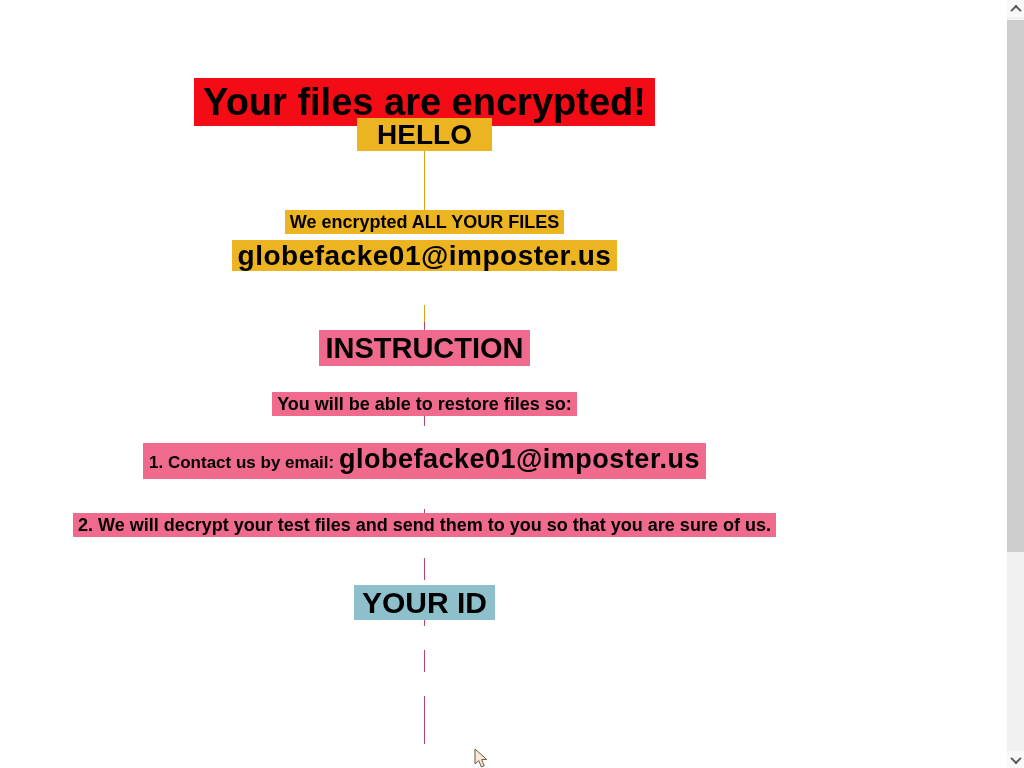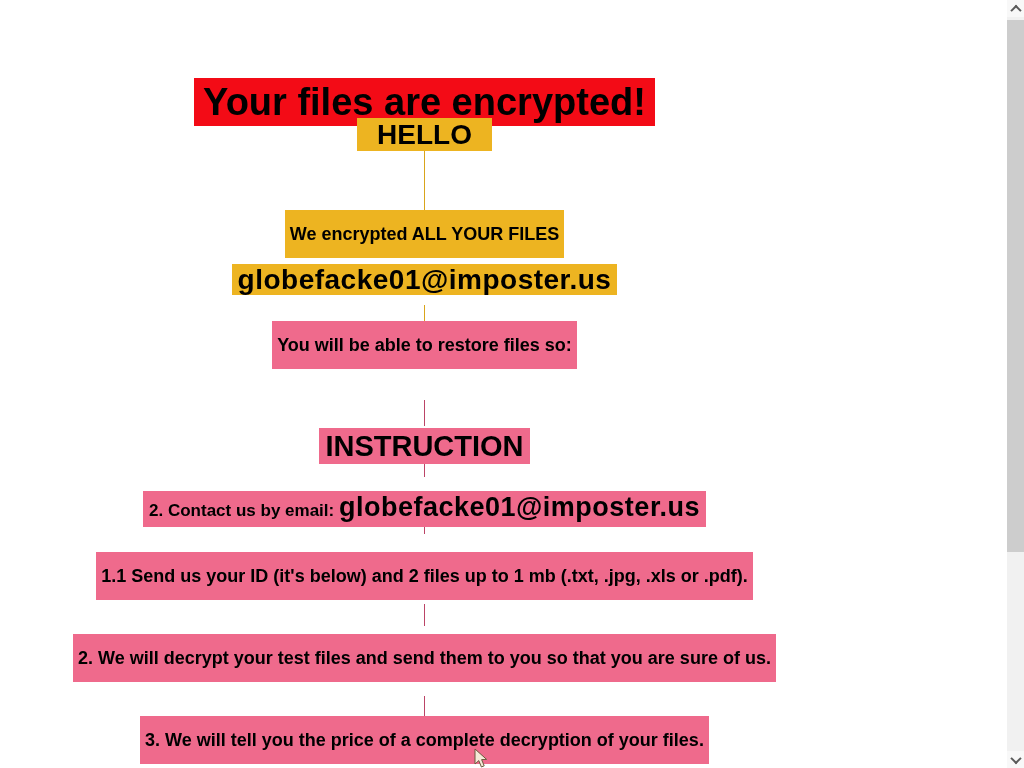--- a/index.html
+++ b/index.html
@@ -32,21 +32,21 @@
   }
   .row-hello { margin-top: -8px; z-index: 2; }
   .hello-text {
     background: var(--yellow, #edb421);
     font-size: 28px;
     line-height: 33px;
     padding: 0 20px;
   }
   .row-intro1 { margin-top: 59px; }
   .row-intro2 { margin-top: 10px; }
-  .t18 { font-size: 18px; line-height: 24px; padding: 12px 5px; }
+  .t18 { font-size: 18px; line-height: 24px; padding: 0 5px; }
   .bg-yellow { background: var(--yellow, #edb421); }
   .bg-pink { background: var(--pink, #ef6a8c); }
   .row-email { margin-top: 6px; }
   .email-text {
     background: var(--yellow, #edb421);
     font-size: 28px;
     line-height: 31px;
     letter-spacing: 0.5px;
     padding: 0 6px;
   }
@@ -170,43 +170,37 @@
 
   <div class="row row-intro1">
     <span class="hl t18 bg-yellow">We encrypted ALL YOUR FILES</span>
   </div>
 
 
   <div class="row row-email">
     <span class="hl email-text">globefacke01@imposter.us</span>
   </div>
 
+  <div class="row row-instruction">
+    <span class="hl instruction-text">INSTRUCTION</span>
+  </div>
+
   <div class="row row-subtitle">
     <span class="hl t18 bg-pink">You will be able to restore files so:</span>
   </div>
 
-  <div class="row row-instruction">
-    <span class="hl instruction-text">INSTRUCTION</span>
-  </div>
-
   <div class="row row-step1">
-    <span class="hl step1-box"><span class="step1-prefix">2. Contact us by email: </span><span class="step1-email">globefacke01@imposter.us</span></span>
-  </div>
-
-  <div class="row row-step11">
-    <span class="hl t18 bg-pink">1.1 Send us your ID (it's below) and 2 files up to 1 mb (.txt, .jpg, .xls or .pdf).</span>
-  </div>
+    <span class="hl step1-box"><span class="step1-prefix">1. Contact us by email: </span><span class="step1-email">globefacke01@imposter.us</span></span>
+  </div>
+
 
   <div class="row row-step2">
     <span class="hl t18 bg-pink">2. We will decrypt your test files and send them to you so that you are sure of us.</span>
   </div>
 
-  <div class="row row-step3">
-    <span class="hl t18 bg-pink">3. We will tell you the price of a complete decryption of your files.</span>
-  </div>
 
 
   <div class="row row-yourid">
     <span class="hl yourid-text">YOUR ID</span>
   </div>
 
   <svg class="cursor" width="16" height="22" viewBox="0 0 16 22">
     <path d="M1,1 L1,16 L4.8,12.6 L7.4,19 L10.2,17.8 L7.6,11.6 L12.6,11.4 Z" fill="#f5e9d8" stroke="#6b5a3e" stroke-width="1"></path>
   </svg>
 

